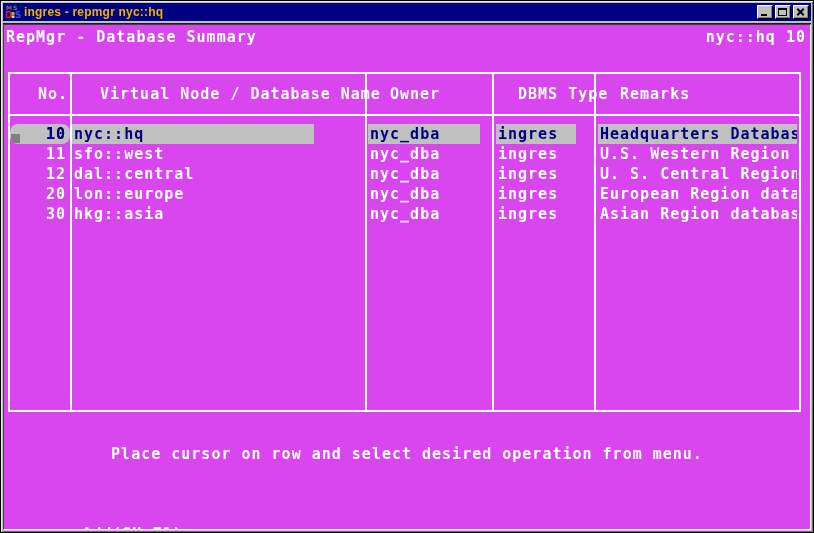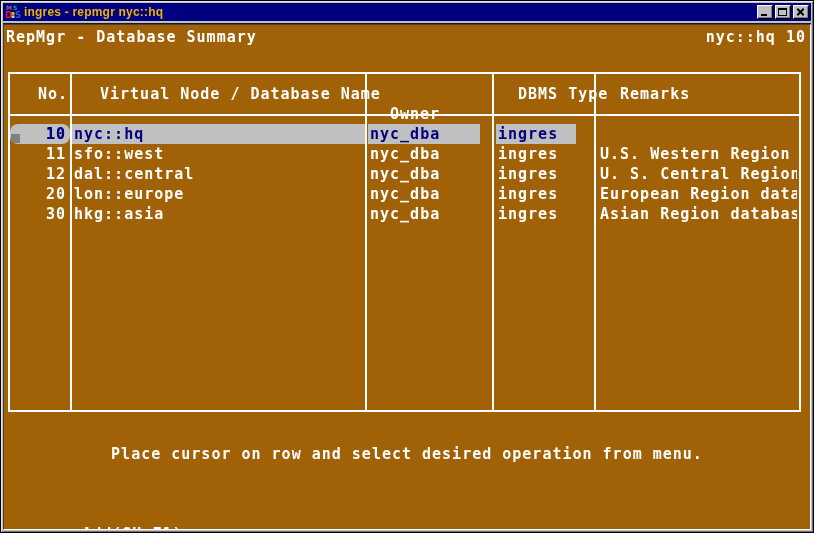--- a/index.html
+++ b/index.html
@@ -41,21 +41,21 @@
   .glyph-x1,.glyph-x2 { position:absolute; left:2px; top:5px; width:9px; height:2px; background:#000; }
   .glyph-x1 { transform:rotate(45deg); }
   .glyph-x2 { transform:rotate(-45deg); }
 
   .gap { height:3px; background:#c0c0c0; border-bottom:1px solid #1a1a1a; }
 
   
   .terminal {
     position:relative;
     height:506px;
-    background:#a16207;
+    background:#d946ef;
     border:1px solid; border-color:#404040 #fff #fff #404040;
     font-family:"DejaVu Sans Mono","Liberation Mono",monospace;
     font-weight:bold; font-size:15px; letter-spacing:1px;
     line-height:20px; color:#fff;
     overflow:hidden;
   }
   .hdrline {
     position:absolute; top:2px; left:2px; right:4px; height:20px;
     display:flex; justify-content:space-between; white-space:pre;
   }
@@ -63,29 +63,29 @@
   .tbl {
     position:absolute; left:4px; top:47px;
     width:793px; height:340px;
     border:2px solid #fff;
   }
   .vline { position:absolute; top:0; bottom:0; width:2px; background:#fff; }
   .v1 { left:60px; } .v2 { left:355px; } .v3 { left:482px; } .v4 { left:584px; }
   .hsep { position:absolute; left:0; right:0; top:40px; height:2px; background:#fff; }
 
   .colhdr { position:absolute; top:10px; height:20px; white-space:pre;padding-left:20px; }
-  .h-no  { left:8px; }  .h-name { left:70px; } .h-own { left:360px;margin-top:20px; }
+  .h-no  { left:8px; }  .h-name { left:70px; } .h-own { left:360px; }
   .h-dbms{ left:488px; } .h-rem { left:590px; }
 
   .row { position:absolute; left:0; width:100%; height:20px; }
   .r0 { top:50px; } .r1 { top:70px;padding-left:36px; } .r2 { top:90px; } .r3 { top:110px; } .r4 { top:130px;padding-left:7px; }
 
   .cell { position:absolute; top:0; height:20px; white-space:pre; overflow:hidden; }
   .c-no   { left:0;    width:60px;  text-align:right; padding-right:4px;border-radius:8px; }
-  .c-name { left:62px; width:293px; padding-left:2px; }
+  .c-name { left:62px; width:242px; padding-left:2px; }
   .c-own  { left:358px; width:112px; padding-left:2px; }
   .c-dbms { left:486px; width:80px;  padding-left:2px; }
   .c-rem  { left:588px; width:199px; padding-left:2px; }
 
   .sel { background:#c0c0c0; color:#000080; }
   .cursor {
     position:absolute; left:1px; bottom:1px;
     width:9px; height:9px; background:#808080;
   }
 
@@ -148,20 +148,21 @@
       <span class="colhdr h-own">Owner</span>
       <span class="colhdr h-dbms">DBMS Type</span>
       <span class="colhdr h-rem">Remarks</span>
 
       <div class="row r0">
         <span class="cell c-no sel"><span class="cursor"></span>10</span>
         <span class="cell c-no sel" style="background:none; z-index:1;">10</span>
         <span class="cell c-name sel">nyc::hq</span>
         <span class="cell c-own sel">nyc_dba</span>
         <span class="cell c-dbms sel">ingres</span>
+        <span class="cell c-rem sel">Headquarters Databas</span>
       </div>
       <div class="row r1">
         <span class="cell c-no">11</span>
         <span class="cell c-name">sfo::west</span>
         <span class="cell c-own">nyc_dba</span>
         <span class="cell c-dbms">ingres</span>
         <span class="cell c-rem">U.S. Western Region</span>
       </div>
       <div class="row r2">
         <span class="cell c-no">12</span>

